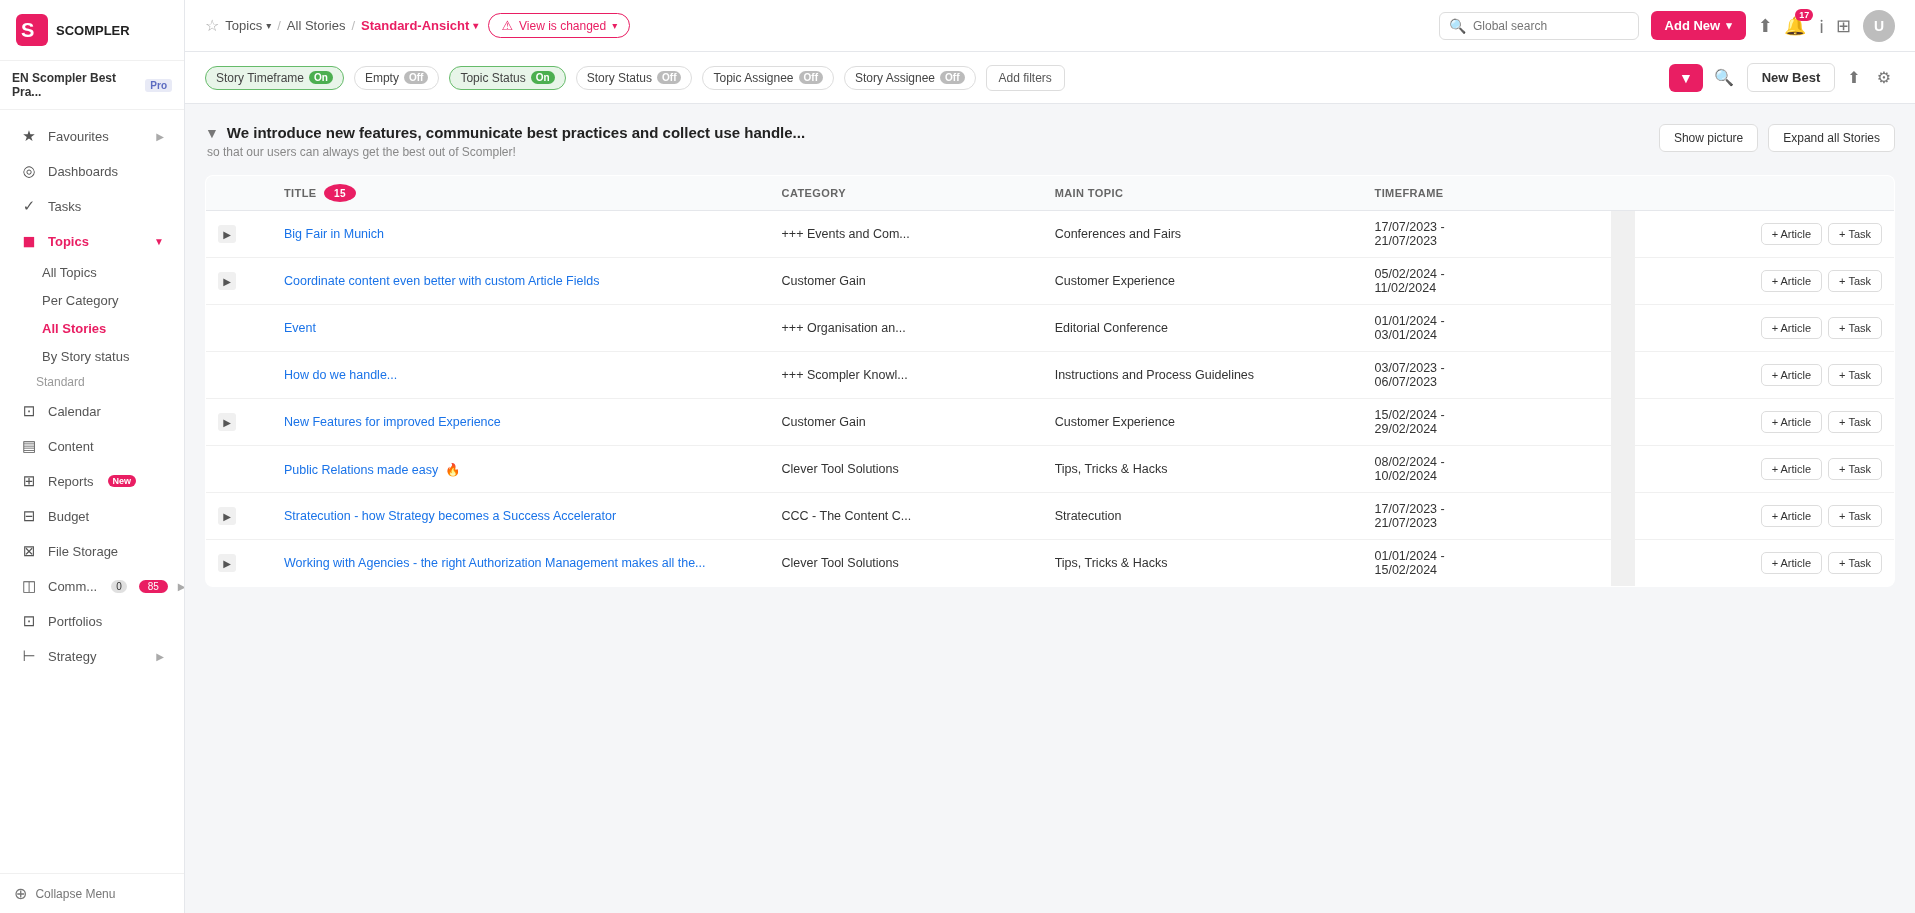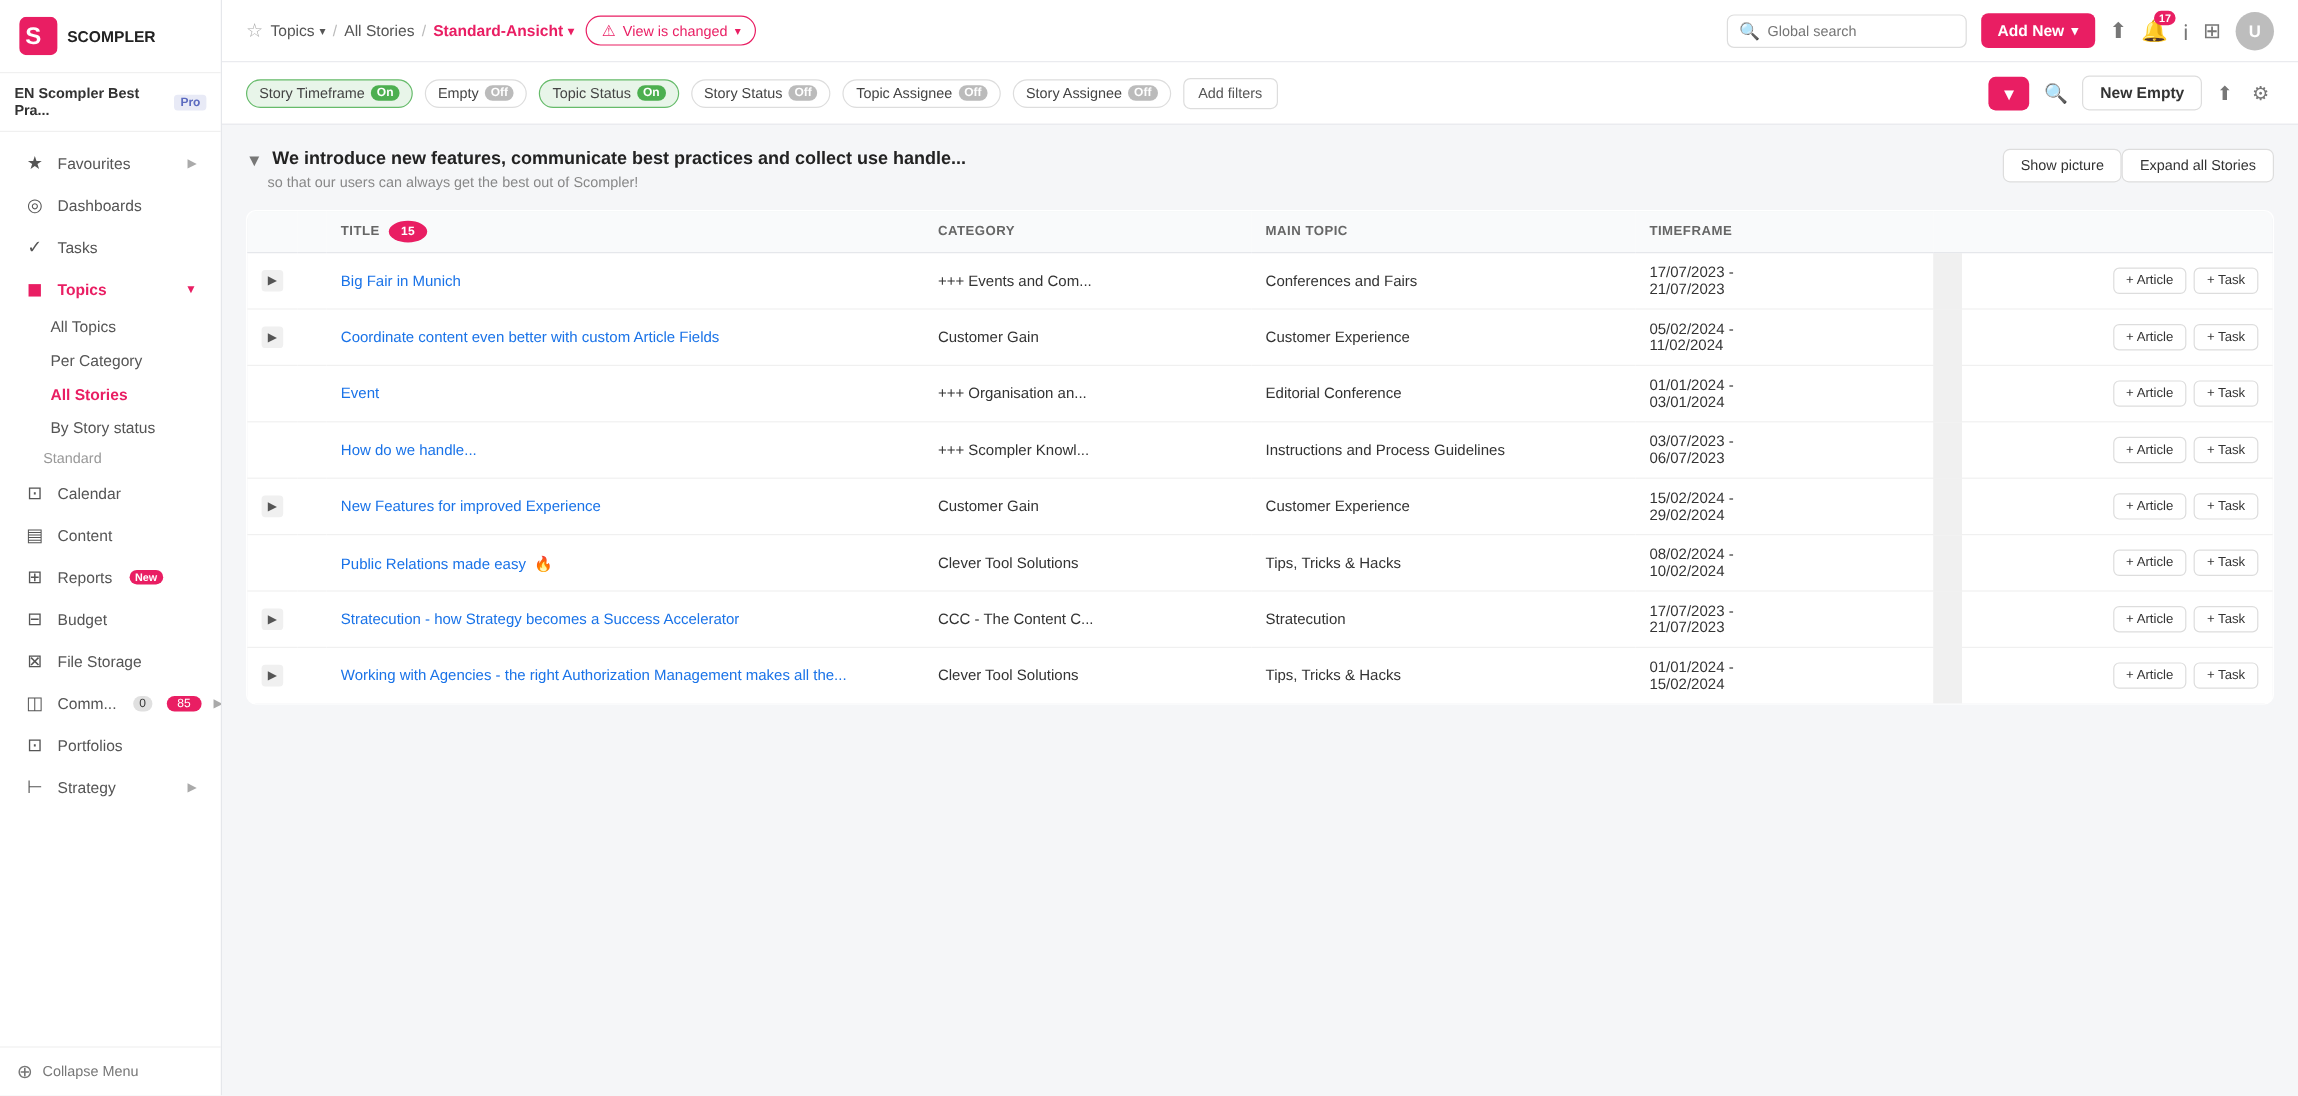--- a/index.html
+++ b/index.html
@@ -331,24 +331,25 @@
       color: #222;
       display: flex;
       align-items: center;
       gap: 8px;
     }
     .section-chevron { color: #777; cursor: pointer; font-size: 14px; }
     .section-subtitle {
       color: #888;
       font-size: 12px;
       margin-top: 4px;
-      margin-left: 18px;
+      margin-left: 2px;
     }
     .section-actions {
       display: flex;
+      gap: 10px;
     }
     .section-action-btn {
       border: 1px solid #ddd;
       background: #fff;
       border-radius: 6px;
       padding: 6px 14px;
       font-size: 12px;
       color: #333;
       cursor: pointer;
       font-weight: 500;
@@ -613,21 +614,21 @@
     </button>
 
     <div class="filterbar-right">
       <button class="filter-icon-btn">
         <span>▼</span>
       </button>
       <button class="icon-btn">
         <span>🔍</span>
       </button>
       <button class="new-idea-btn">
-        <span>New Empty</span>
+        <span>New Best</span>
       </button>
       <button class="icon-btn">
         <span>⬆</span>
       </button>
       <button class="icon-btn">
         <span>⚙</span>
       </button>
     </div>
   </div>
 

